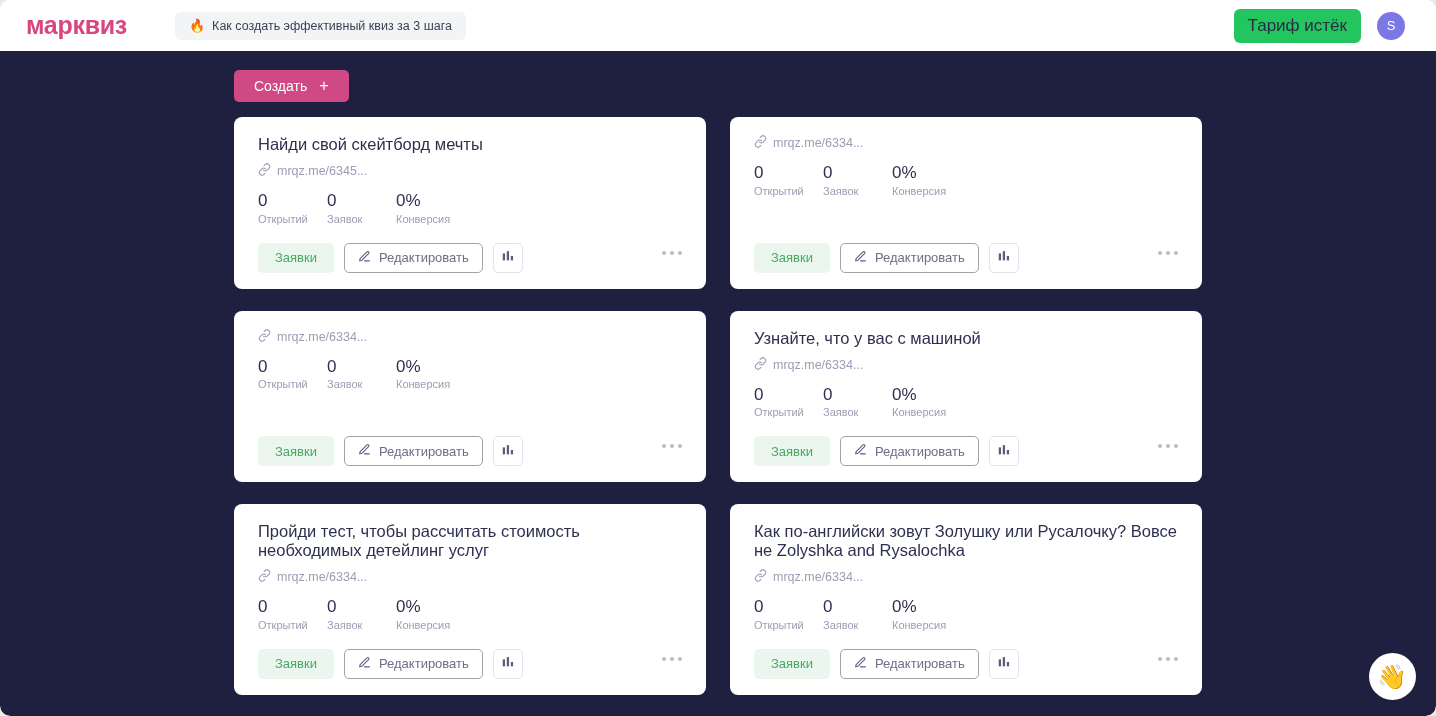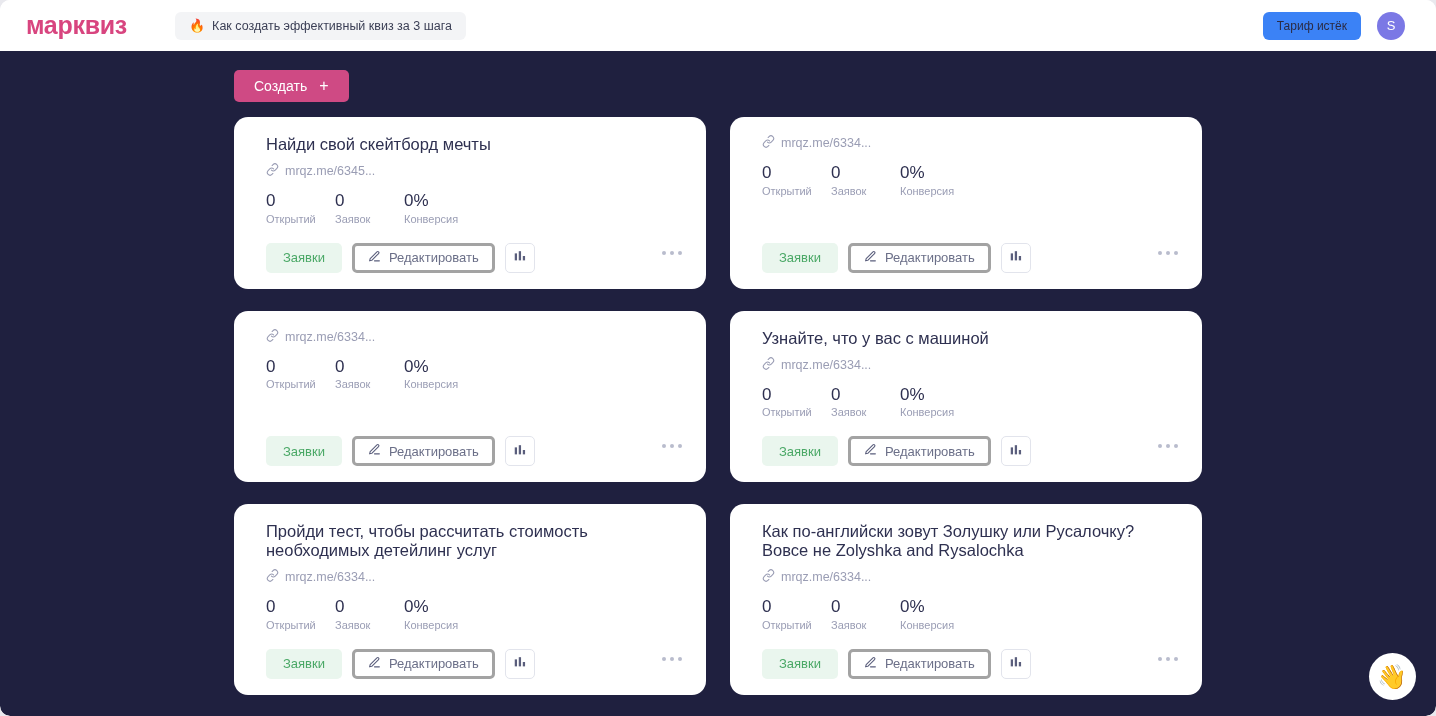--- a/index.html
+++ b/index.html
@@ -57,23 +57,23 @@
     white-space: nowrap;
   }
   .header-right {
     margin-left: auto;
     display: flex;
     align-items: center;
     gap: 16px;
     padding-right: 11px;
   }
   .tariff-badge {
-    background: #3b82f6;
+    background: #22c55e;
     color: #2b2b45;
-    font-size: 12px;
+    font-size: 17px;
     border-radius: 6px;
     padding: 7px 14px;
     white-space: nowrap;
     cursor: pointer;
   }
   .avatar {
     width: 28px; height: 28px;
     border-radius: 50%;
     background: #7b78e5;
     color: #ffffff;
@@ -121,22 +121,22 @@
     left: 234px;
     top: 66px;
     width: 968px;
     display: grid;
     grid-template-columns: 472px 472px;
     column-gap: 24px;
     row-gap: 22px;
   }
   .card {
     background: #ffffff;
-    border-radius: 14px;
-    padding: 18px 20px 16px 32px;
+    border-radius: 8px;
+    padding: 18px 20px 16px 24px;
     display: flex;
     flex-direction: column;
   }
   .card-title {
     font-size: 16.5px;
     color: #2e3050;
     line-height: 1.15;
     margin-bottom: 9px;
   }
   .card-link {
@@ -177,21 +177,21 @@
     border: none;
     border-radius: 5px;
     font-size: 13px;
     font-family: "Liberation Sans", sans-serif;
     height: 30px;
     padding: 0 17px;
     cursor: pointer;
   }
   .btn-edit {
     background: #ffffff;
-    border: 3px solid #a3a3a3;
+    border: 1px solid #a3a3a3;
     border-radius: 5px;
     height: 30px;
     padding: 0 13px;
     display: flex;
     align-items: center;
     gap: 8px;
     font-size: 13px;
     font-family: "Liberation Sans", sans-serif;
     color: #6b6f88;
     cursor: pointer;

